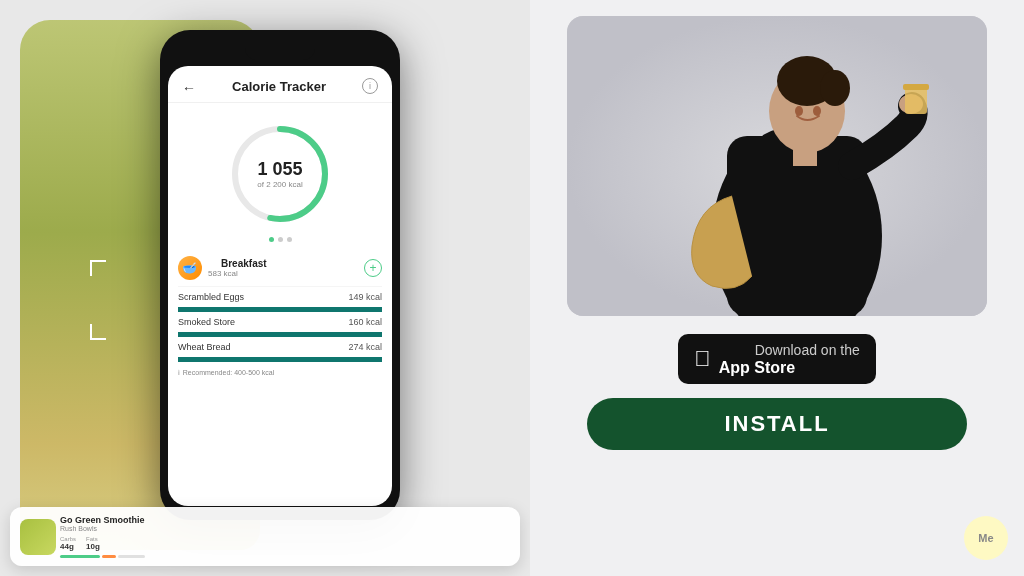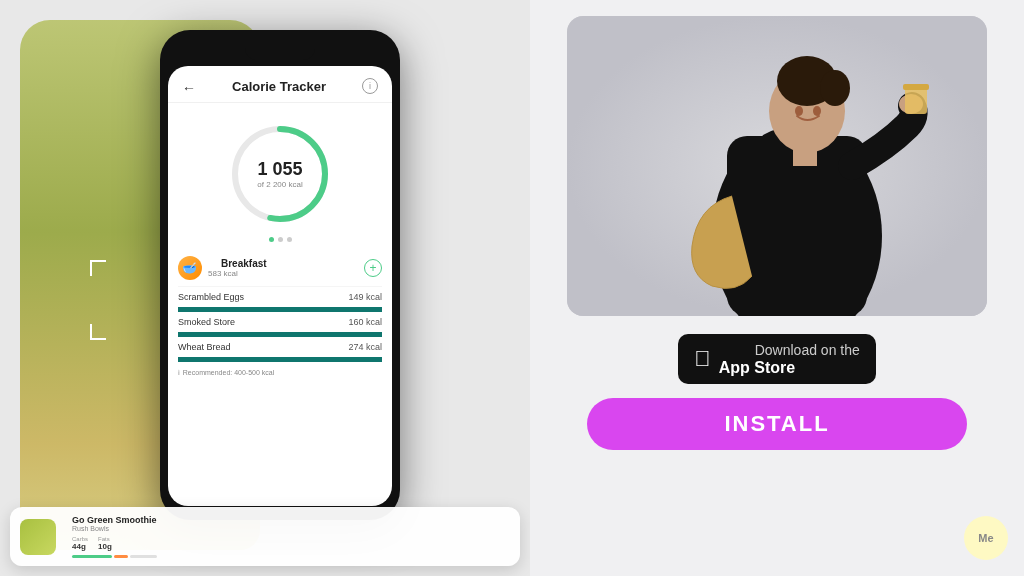--- a/index.html
+++ b/index.html
@@ -259,21 +259,21 @@
     .product-card {
       position: absolute;
       bottom: 10px;
       left: 10px;
       right: 10px;
       background: rgba(255,255,255,0.95);
       border-radius: 12px;
       padding: 8px 10px;
       display: flex;
       align-items: center;
-      gap: 16px;
+      gap: 4px;
       box-shadow: 0 4px 15px rgba(0,0,0,0.15);
     }
 
     .product-thumb {
       width: 36px;
       height: 36px;
       border-radius: 8px;
       background: linear-gradient(135deg, #a8c040, #c8d860);
       flex-shrink: 0;
     }
@@ -399,21 +399,21 @@
 
     
     .play-icon {
       font-size: 20px;
     }
 
     
     .install-btn {
       width: 380px;
       height: 52px;
-      background: #d946ef;
+      background: #14532d;
       border-radius: 30px;
       display: flex;
       align-items: center;
       justify-content: center;
       margin-top: 14px;
       cursor: pointer;
       font-size: 22px;
       font-weight: 800;
       letter-spacing: 2px;
       color: white;

